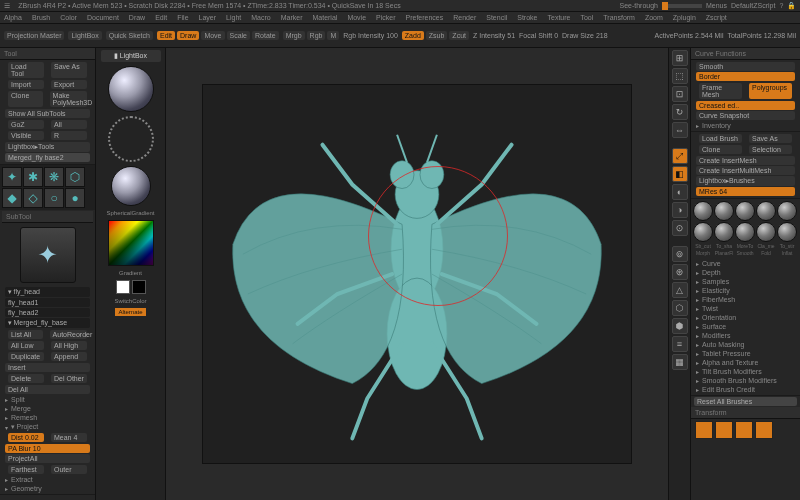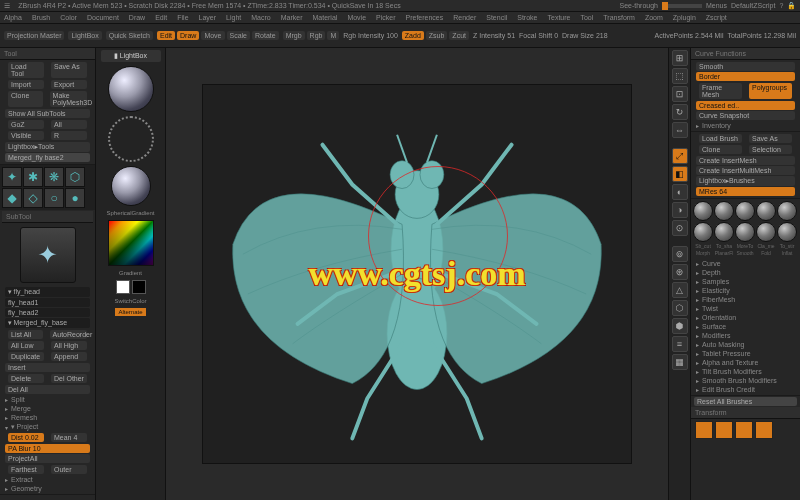--- a/index.html
+++ b/index.html
@@ -290,21 +290,20 @@
               <path d="M240 190 L295 210 L335 240"></path>
               <path d="M200 260 L165 315 L150 355"></path>
               <path d="M230 260 L265 315 L280 355"></path>
             </g>
 
             <path d="M205 78 L195 50" stroke="#6fb7b3" stroke-width="2"></path>
             <path d="M225 78 L235 50" stroke="#6fb7b3" stroke-width="2"></path>
           </g>
         </svg>
         <div class="brushring"></div>
-        <div class="watermark">www.cgtsj.com</div>
       </div>
     </div>
 
     <div class="rshelf" id="rshelf">
         <div class="ic">⊞</div>
         <div class="ic">⬚</div>
         <div class="ic">⊡</div>
         <div class="ic">↻</div>
         <div class="ic">⇔</div>
         <div class="sep"></div>

